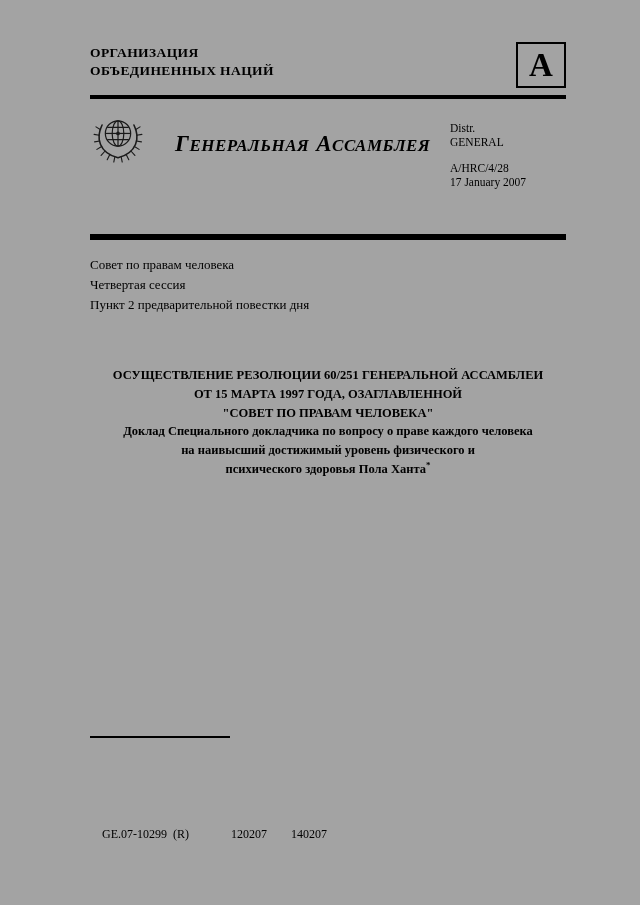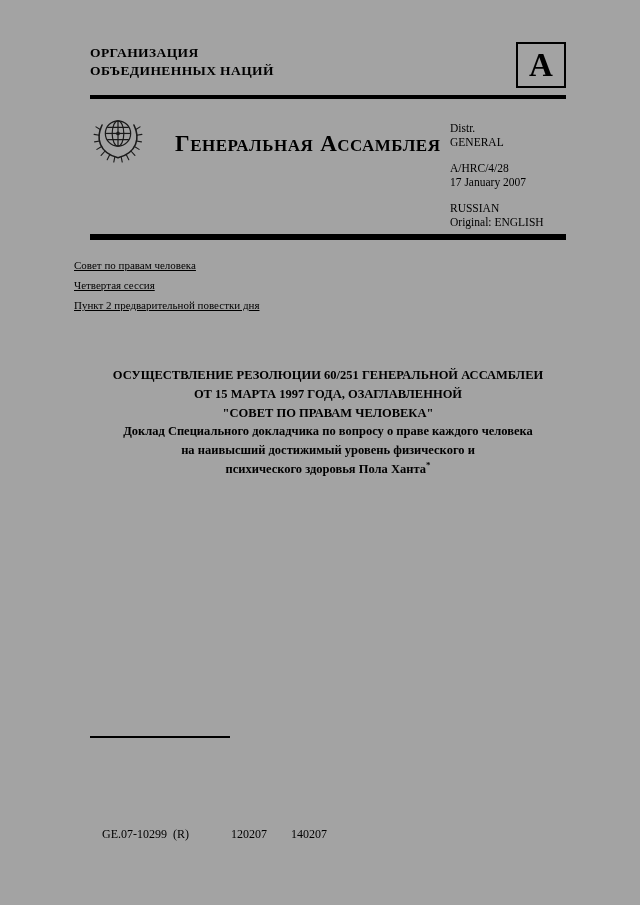--- a/index.html
+++ b/index.html
@@ -28,36 +28,36 @@
     font-weight: bold; font-size: 33px;
   }
 
   .rule-1 { position: absolute; left: 90px; top: 95px; width: 476px; height: 4px; background: #000; }
   .rule-2 { position: absolute; left: 90px; top: 234px; width: 476px; height: 6px; background: #000; }
 
   
   .emblem { position: absolute; left: 88px; top: 110px; width: 60px; height: 60px; }
   .assembly-title {
     position: absolute; left: 175px; top: 131px;
-    font-weight: bold; white-space: nowrap; letter-spacing: 0.5px;
+    font-weight: bold; white-space: nowrap; letter-spacing: 0.5px; font-style: italic;
   }
   .assembly-title .cap { font-size: 23px; }
   .assembly-title .rest { font-size: 17px; }
   .assembly-title .word-gap { display: inline-block; width: 7px; }
 
   .masthead-right {
     position: absolute; left: 450px; top: 121px;
     font-size: 11.5px; line-height: 14px;
   }
   .masthead-right .group { margin-bottom: 12px; }
 
   
   .session {
-    position: absolute; left: 74px; top: 255px;
-    font-size: 11px; line-height: 20px; text-decoration: underline;
+    position: absolute; left: 90px; top: 255px;
+    font-size: 13px; line-height: 20px;
   }
 
   
   .title-block {
     position: absolute; left: 90px; top: 366px; width: 476px;
     text-align: center; font-weight: bold;
     font-size: 12.5px; line-height: 19px;
   }
   .subtitle-block {
     position: absolute; left: 90px; top: 422px; width: 476px;
@@ -124,24 +124,20 @@
 
   <div class="masthead-right">
     <div class="group">
       <div>Distr.</div>
       <div>GENERAL</div>
     </div>
     <div class="group">
       <div>A/HRC/4/28</div>
       <div>17 January 2007</div>
     </div>
-    <div class="group">
-      <div>RUSSIAN</div>
-      <div>Original:  ENGLISH</div>
-    </div>
   </div>
 
   <div class="rule-2"></div>
 
   <div class="session">
     <div>Совет по правам человека</div>
     <div>Четвертая сессия</div>
     <div>Пункт 2 предварительной повестки дня</div>
   </div>
 

